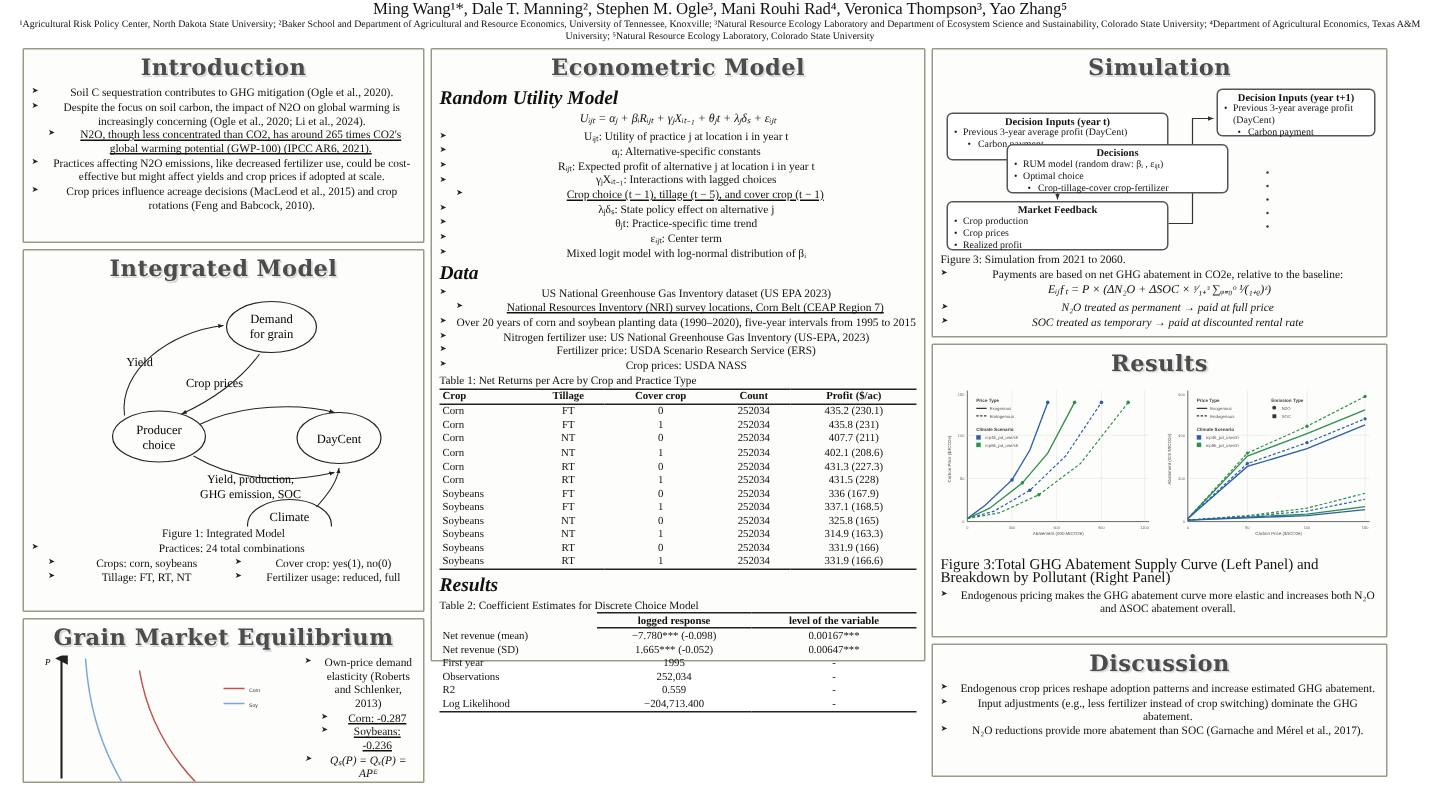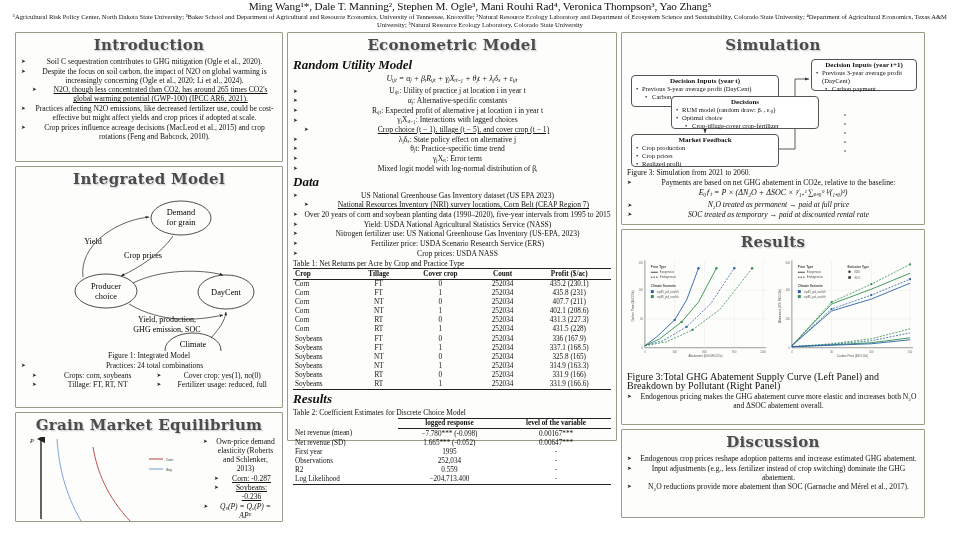--- a/index.html
+++ b/index.html
@@ -229,34 +229,33 @@
           <li>αⱼ: Alternative-specific constants</li>
           <li>Rᵢⱼₜ: Expected profit of alternative j at location i in year t</li>
           <li>
             <span>γⱼXᵢₜ₋₁: Interactions with lagged choices</span>
             <ul class="bl">
               <li>Crop choice (t − 1), tillage (t − 5), and cover crop (t − 1)</li>
             </ul>
           </li>
           <li>λⱼδₛ: State policy effect on alternative j</li>
           <li>θⱼt: Practice-specific time trend</li>
-          <li>γⱼXᵢₜ: Error term</li>
+          <li>εᵢⱼₜ: Center term</li>
           <li>Mixed logit model with log-normal distribution of βᵢ</li>
         </ul>
 
         <div class="sect-h">Data</div>
         <ul class="bl">
           <li>
             <span>US National Greenhouse Gas Inventory dataset (US EPA 2023)</span>
             <ul class="bl">
               <li>National Resources Inventory (NRI) survey locations, Corn Belt (CEAP Region 7)</li>
             </ul>
           </li>
           <li>Over 20 years of corn and soybean planting data (1990–2020), five-year intervals from 1995 to 2015</li>
-          <li>Yield: USDA National Agricultural Statistics Service (NASS)</li>
           <li>Nitrogen fertilizer use: US National Greenhouse Gas Inventory (US-EPA, 2023)</li>
           <li>Fertilizer price: USDA Scenario Research Service (ERS)</li>
           <li>Crop prices: USDA NASS</li>
         </ul>
 
         <div class="tcap">Table 1: Net Returns per Acre by Crop and Practice Type</div>
         <table class="t">
           <thead>
               <tr>
             <th class="tl">Crop</th>

